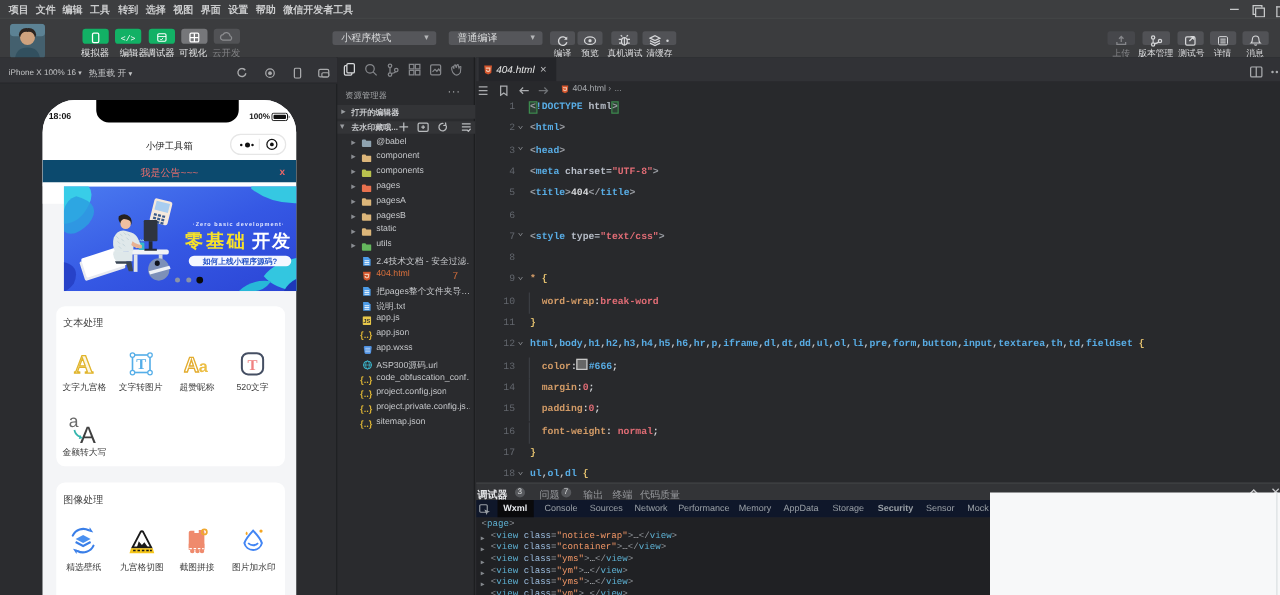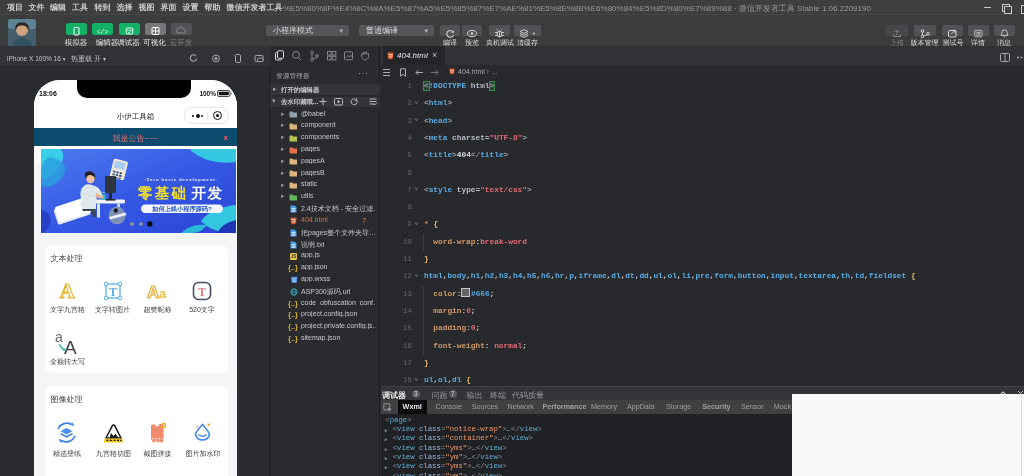--- a/index.html
+++ b/index.html
@@ -34,41 +34,40 @@
 #tabactive{position:absolute;left:2px;top:0;width:62px;height:19px;background:#242529;color:#e8e8e8;}
 #crumbs{position:absolute;left:0;top:19px;width:643px;height:13px;color:#8f9296;font-size:7px;}
 #code{position:absolute;left:0;top:32px;width:643px;height:308px;font-family:"Liberation Mono",monospace;font-size:7.8px;font-weight:bold;}
 .cl{position:absolute;left:0;height:17.3px;line-height:17.3px;white-space:pre;}
 .ln{position:absolute;width:31px;text-align:right;color:#62666d;font-weight:normal;}
 .fold{position:absolute;left:33px;top:-3.5px;color:#8b8e93;font-weight:normal;font-size:8px;}
 .tg{color:#58ace4;} .pt{color:#9a9da3;} .at{color:#b6bcc6;} .st{color:#e06c75;}
 .tx{color:#d6d8db;} .pr{color:#d19a66;} .vl{color:#e06c75;} .br{color:#e2bf6e;}
 .sel{color:#58ace4;} .cm{color:#c3c6cb;}
 #debugbar{position:absolute;left:0;top:340px;width:643px;height:14px;background:#333437;border-top:1px solid #404144;box-sizing:border-box;font-size:8px;color:#96989c;}
-#dtools{position:absolute;left:0;top:354px;width:643px;height:14px;background:#404040;font-size:7.2px;color:#9aa0a6;}
+#dtools{position:absolute;left:0;top:354px;width:643px;height:14px;background:#0f172a;font-size:7.2px;color:#9aa0a6;}
 #wxml{position:absolute;left:0;top:368px;width:643px;height:62px;background:#202124;font-family:"Liberation Mono",monospace;font-size:7.3px;}
 .wtag{color:#5db0d2;} .wattr{color:#9bbbdc;} .wval{color:#f29766;} .wpt{color:#8f9398;}
 #whitepanel{position:absolute;left:411px;top:348px;width:232px;height:82px;background:#f7f8f9;}
 </style>
 </head>
 <body>
 <div id="root">
   <div class="abs" id="menubar">
     <span class="mi" style="left:7px">项目</span>
     <span class="mi" style="left:28.5px">文件</span>
     <span class="mi" style="left:50px">编辑</span>
     <span class="mi" style="left:72px">工具</span>
     <span class="mi" style="left:94.5px">转到</span>
     <span class="mi" style="left:116.5px">选择</span>
     <span class="mi" style="left:138.5px">视图</span>
     <span class="mi" style="left:160.5px">界面</span>
     <span class="mi" style="left:182.5px">设置</span>
     <span class="mi" style="left:204.5px">帮助</span>
     <span class="mi" style="left:226.5px">微信开发者工具</span>
-    <span id="titletext">%E5%80%8F%E4%8C%8A%E5%87%A5%E5%85%87%E7%AE%81%E5%8E%8B%E6%80%84%E5%8D%80%E7%89%88 · 微信开发者工具 Stable 1.06.2209190</span>
     <div id="wctl">
       <div style="position:absolute;right:33px;top:7px;width:7px;height:1px;background:#c8c9ca"></div>
       <div style="position:absolute;right:14px;top:4px;width:6px;height:6px;border:1px solid #c8c9ca;background:#3f4043"></div>
       <div style="position:absolute;right:12px;top:6px;width:6px;height:6px;border:1px solid #c8c9ca;background:#3f4043"></div>
       <div style="position:absolute;right:-1px;top:5px;width:3px;height:7px;border:1px solid #c8c9ca;border-right:none"></div>
     </div>
   </div>
   <div class="abs" id="toolbar">
 
     <svg class="abs" style="left:8px;top:4px" width="28" height="28" viewBox="0 0 28 28">
@@ -186,21 +185,21 @@
         <div style="position:absolute;right:6.5px;top:3.2px;width:9px;height:9px;border:1.6px solid #111;border-radius:50%;box-sizing:border-box"></div>
         <div style="position:absolute;right:9.5px;top:6.2px;width:3px;height:3px;border-radius:50%;background:#111"></div>
       </div>
 
       <div style="position:absolute;left:0;top:48.4px;width:203px;height:17.4px;background:#0c4a6e">
         <div style="position:absolute;left:0;width:203px;top:5px;text-align:center;font-size:8px;color:#eb6d6d">我是公告~~~</div>
         <div style="position:absolute;right:9px;top:4.5px;font-size:8px;color:#e66;font-weight:bold">x</div>
       </div>
       <div style="position:absolute;left:0;top:65.8px;width:203px;height:3.3px;background:#fff"></div>
 
-      <div id="banner" style="position:absolute;left:7px;top:69.1px;width:195px;height:84px;overflow:hidden">
+      <div id="banner" style="position:absolute;left:17px;top:69.1px;width:195px;height:84px;overflow:hidden">
         <svg width="201" height="84" viewBox="0 0 201 84">
           <defs>
             <linearGradient id="bg1" x1="0" y1="0" x2="1" y2="1">
               <stop offset="0" stop-color="#4b7bf0"></stop>
                 <stop offset="0.5" stop-color="#3558e4"></stop>
                 <stop offset="1" stop-color="#2a43d4"></stop>
             </linearGradient>
           </defs>
           <rect width="201" height="84" fill="url(#bg1)"></rect>
 
@@ -605,21 +604,21 @@
     </div>
     <div id="dtools">
       <svg style="position:absolute;left:2px;top:2.5px" width="10" height="10" viewBox="0 0 10 10">
           <rect x="0.8" y="0.8" width="6" height="6" rx="0.8" fill="none" stroke="#9aa0a6" stroke-width="0.9"></rect>
           <path d="M4.5 4.5 l4.5 1.8 -2 0.7 -0.7 2z" fill="#9aa0a6"></path>
         </svg>
       <span style="position:absolute;left:16.8px;top:0;height:14px;line-height:14px;width:28.8px;text-align:center;background:#0a0a0c;color:#e8eaed;font-weight:bold">Wxml</span>
         <span style="position:absolute;left:54.6px;top:0;height:14px;line-height:14px;color:#9aa0a6;font-weight:normal">Console</span>
         <span style="position:absolute;left:90.8px;top:0;height:14px;line-height:14px;color:#9aa0a6;font-weight:normal">Sources</span>
         <span style="position:absolute;left:126.6px;top:0;height:14px;line-height:14px;color:#9aa0a6;font-weight:normal">Network</span>
-        <span style="position:absolute;left:161.5px;top:0;height:14px;line-height:14px;color:#9aa0a6;font-weight:bold">Performance</span>
+        <span style="position:absolute;left:161.5px;top:0;height:14px;line-height:14px;color:#9aa0a6;font-weight:normal">Performance</span>
         <span style="position:absolute;left:210.1px;top:0;height:14px;line-height:14px;color:#9aa0a6;font-weight:normal">Memory</span>
         <span style="position:absolute;left:245.9px;top:0;height:14px;line-height:14px;color:#9aa0a6;font-weight:normal">AppData</span>
         <span style="position:absolute;left:285.0px;top:0;height:14px;line-height:14px;color:#9aa0a6;font-weight:normal">Storage</span>
         <span style="position:absolute;left:321.2px;top:0;height:14px;line-height:14px;color:#9aa0a6;font-weight:bold">Security</span>
         <span style="position:absolute;left:359.9px;top:0;height:14px;line-height:14px;color:#9aa0a6;font-weight:normal">Sensor</span>
         <span style="position:absolute;left:392.8px;top:0;height:14px;line-height:14px;color:#9aa0a6;font-weight:normal">Mock</span>
     </div>
     <div id="wxml">
       <div style="position:absolute;top:1.7px;left:0;height:9.3px;line-height:9.3px">
           <span style="position:absolute;left:4.3px;white-space:pre"><span class="wpt">&lt;</span><span class="wtag">page</span><span class="wpt">&gt;</span></span>

